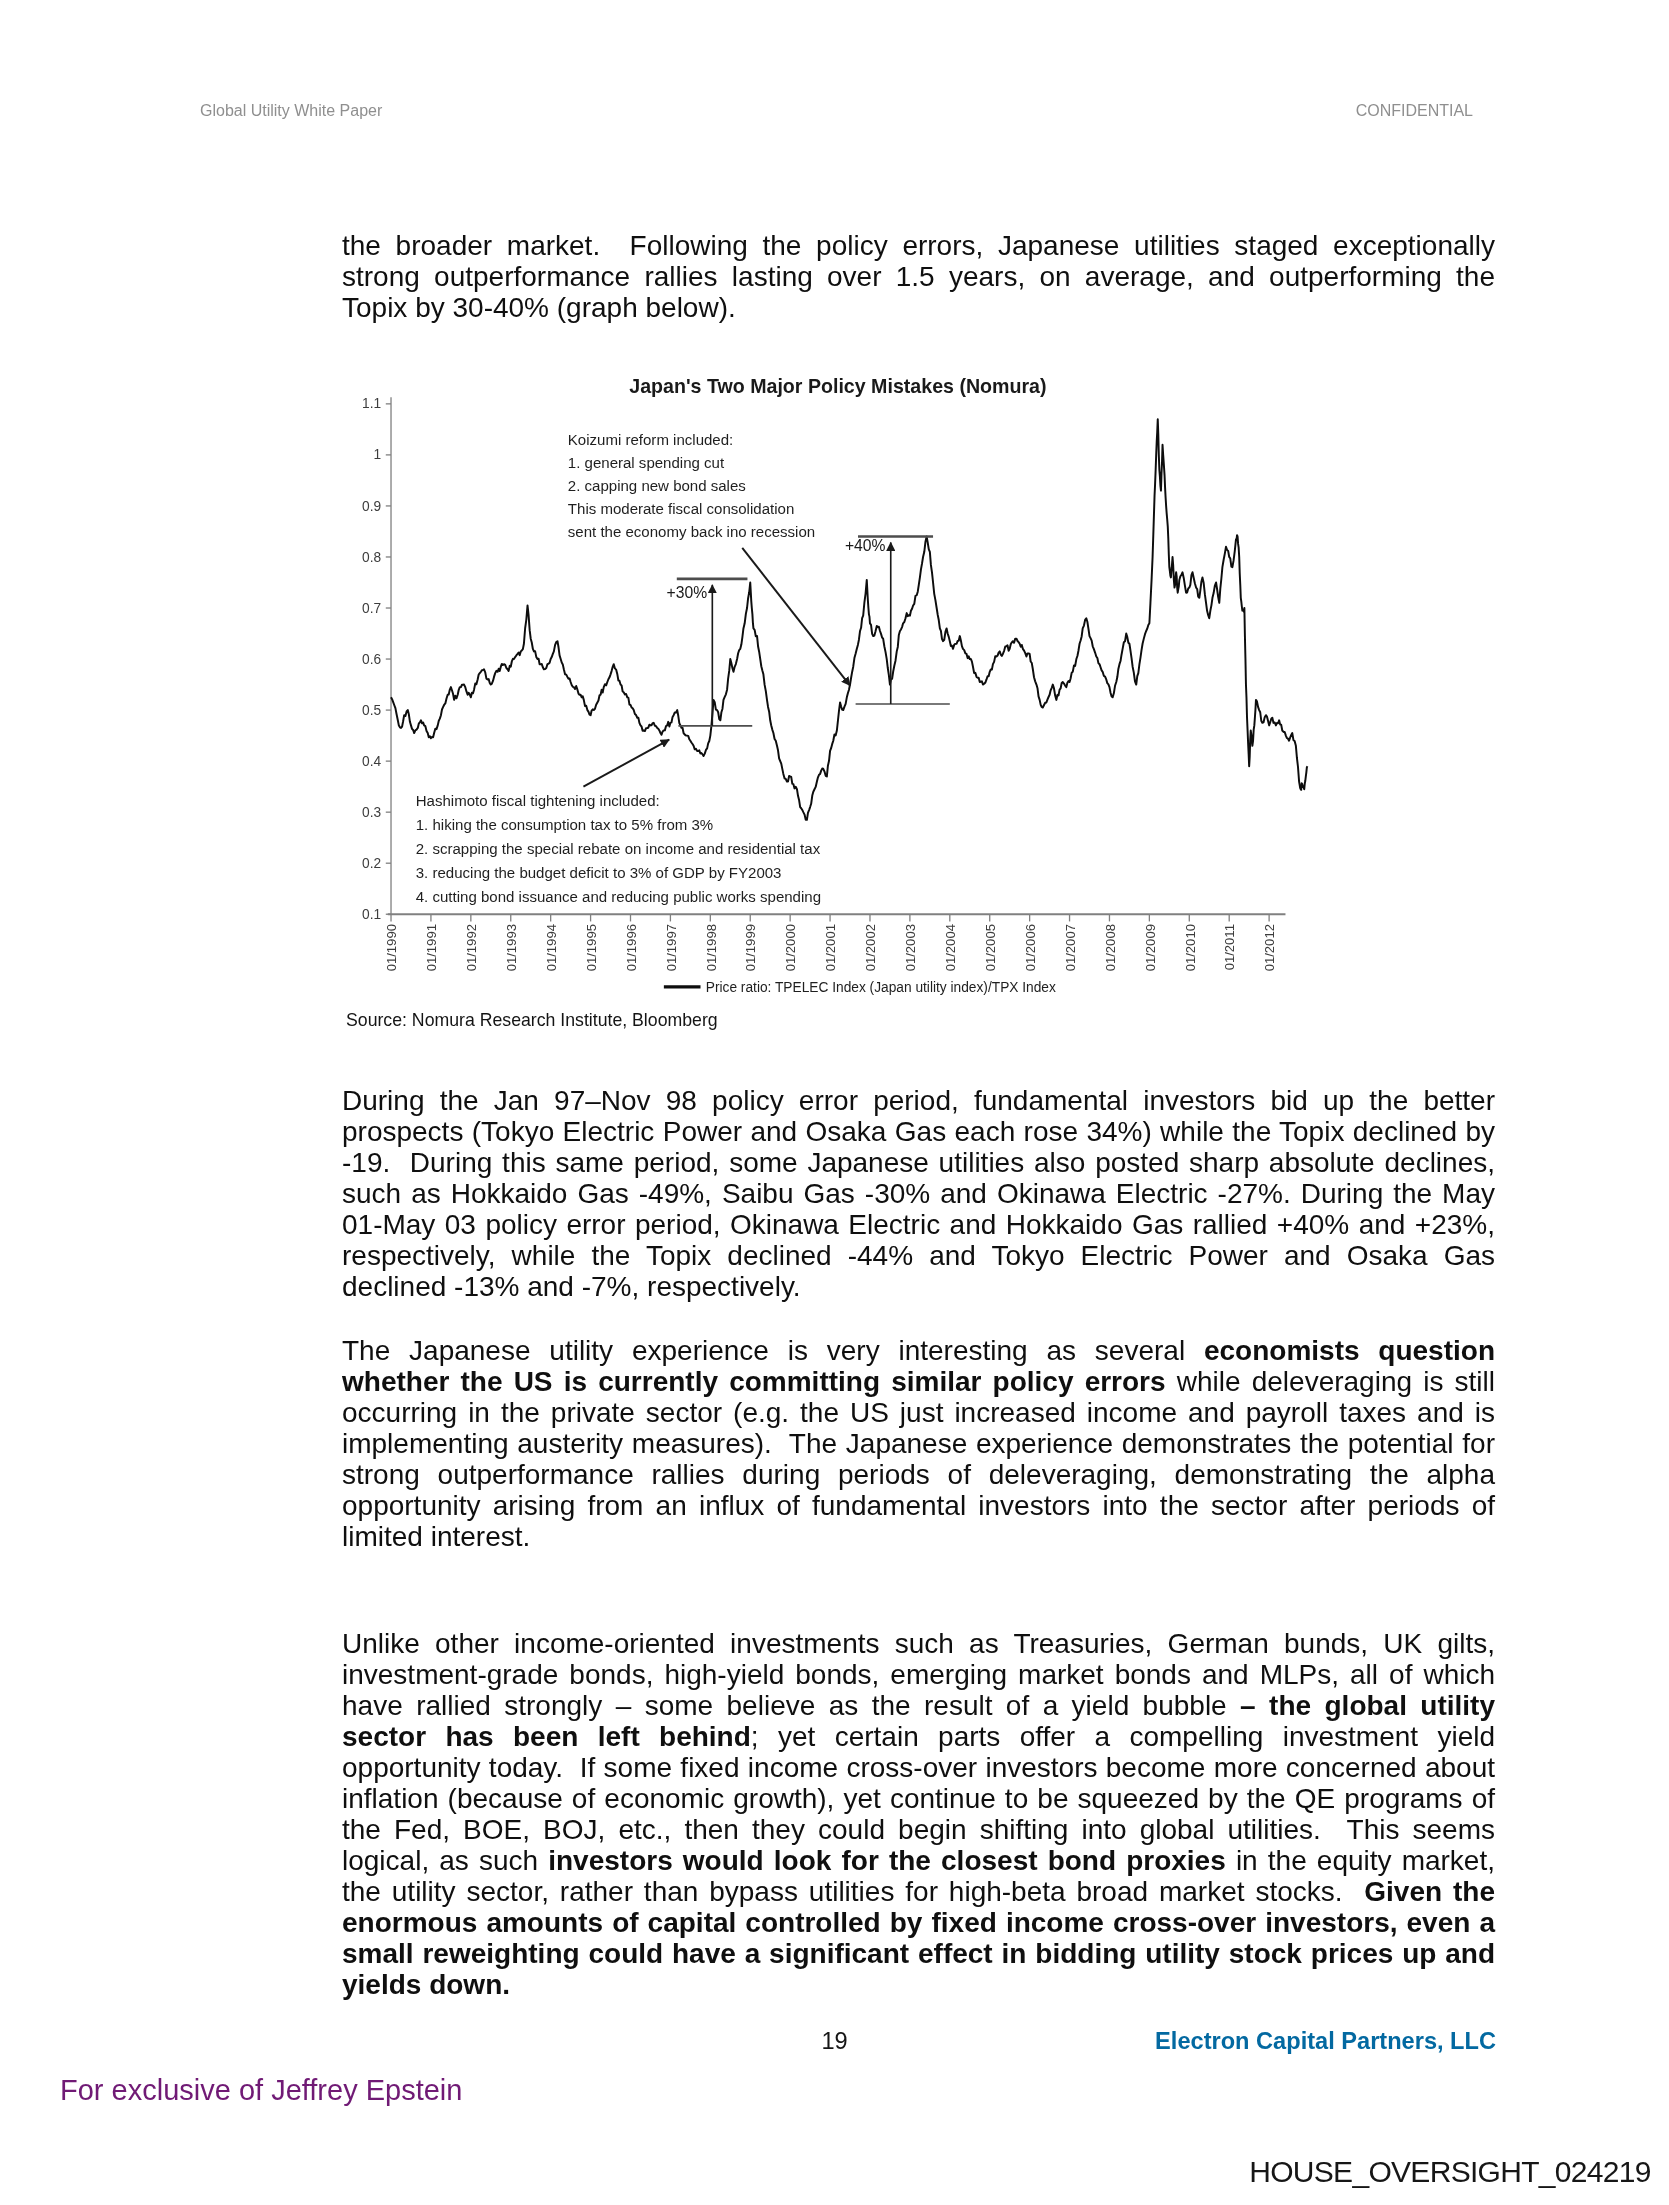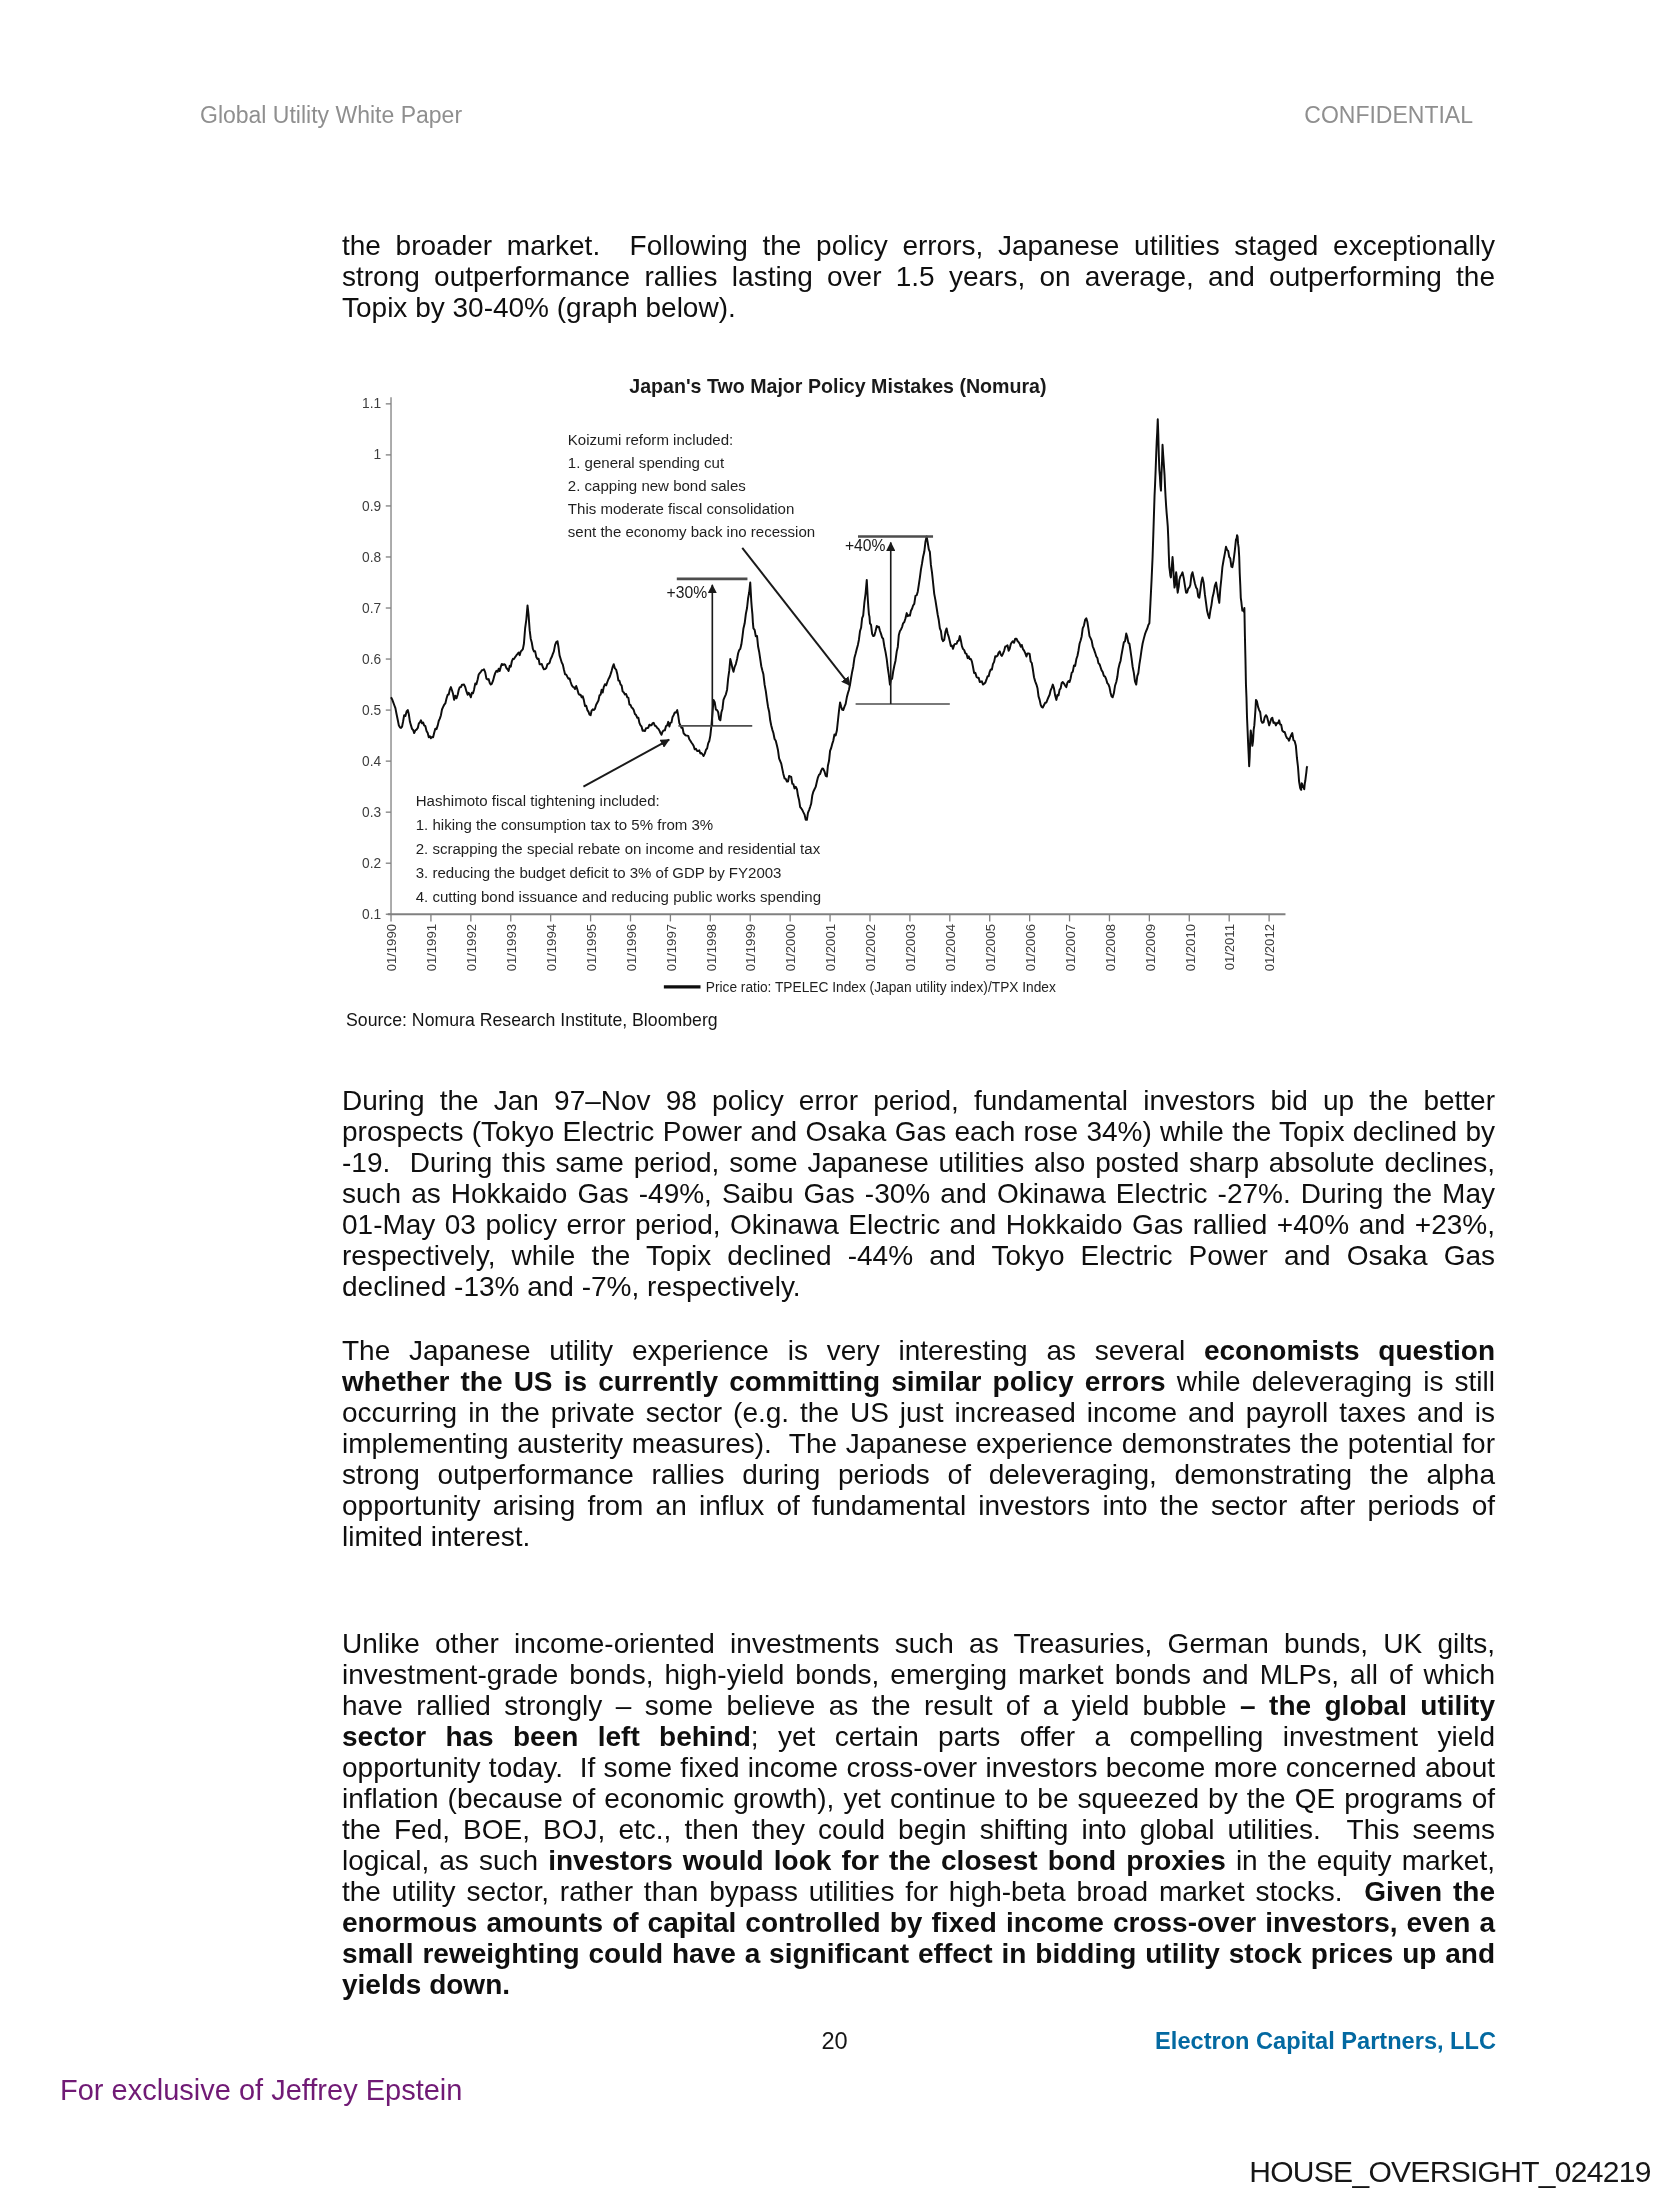--- a/index.html
+++ b/index.html
@@ -1,18 +1,18 @@
 <!DOCTYPE html>
 <html style="font-size:10.5px"><head>
 <meta charset="utf-8">
 <style>
   html,body{margin:0;padding:0;background:#e8e8e8;}
   .page{position:relative;width:1669px;height:2205px;background:#ffffff;overflow:hidden;
         font-family:"Liberation Sans",sans-serif;color:#111;}
-  .hdr{position:absolute;top:102px;font-size:23px;color:#8f8f8f;}
+  .hdr{position:absolute;top:102px;font-size:16px;color:#8f8f8f;}
   .hdr-left{left:200px;}
   .hdr-right{right:196px;}
   .body-par{position:absolute;left:342px;width:1153px;font-size:28px;line-height:31px;
             text-align:justify;text-align-last:left;white-space:pre-wrap;color:#0f0f0f;}
   .body-par b{font-weight:700;}
   #p1{top:202px;}
   #p2{top:1057px;}
   #p3{top:1307px;}
   #p4{top:1600px;}
   .source{position:absolute;left:346px;top:1010px;font-size:17.7px;color:#141414;}
@@ -143,19 +143,19 @@
   </figure>
 
   <div class="source">Source: Nomura Research Institute, Bloomberg</div>
 
   <p class="body-par" id="p2">During the Jan 97–Nov 98 policy error period, fundamental investors bid up the better prospects (Tokyo Electric Power and Osaka Gas each rose 34%) while the Topix declined by -19.  During this same period, some Japanese utilities also posted sharp absolute declines, such as Hokkaido Gas -49%, Saibu Gas -30% and Okinawa Electric -27%. During the May 01-May 03 policy error period, Okinawa Electric and Hokkaido Gas rallied +40% and +23%, respectively, while the Topix declined -44% and Tokyo Electric Power and Osaka Gas declined -13% and -7%, respectively.</p>
   <p class="body-par" id="p3">The Japanese utility experience is very interesting as several <b>economists question whether the US is currently committing similar policy errors</b> while deleveraging is still occurring in the private sector (e.g. the US just increased income and payroll taxes and is implementing austerity measures).  The Japanese experience demonstrates the potential for strong outperformance rallies during periods of deleveraging, demonstrating the alpha opportunity arising from an influx of fundamental investors into the sector after periods of limited interest.</p>
 
 
   <p class="body-par" id="p4">Unlike other income-oriented investments such as Treasuries, German bunds, UK gilts, investment-grade bonds, high-yield bonds, emerging market bonds and MLPs, all of which have rallied strongly – some believe as the result of a yield bubble <b>– the global utility sector has been left behind</b>; yet certain parts offer a compelling investment yield opportunity today.  If some fixed income cross-over investors become more concerned about inflation (because of economic growth), yet continue to be squeezed by the QE programs of the Fed, BOE, BOJ, etc., then they could begin shifting into global utilities.  This seems logical, as such <b>investors would look for the closest bond proxies</b> in the equity market, the utility sector, rather than bypass utilities for high-beta broad market stocks.  <b>Given the enormous amounts of capital controlled by fixed income cross-over investors, even a small reweighting could have a significant effect in bidding utility stock prices up and yields down.</b></p>
 
-  <div class="footer-page">20</div>
+  <div class="footer-page">19</div>
   <div class="footer-company">Electron Capital Partners, LLC</div>
 
   <div class="watermark">For exclusive of Jeffrey Epstein</div>
   <div class="stamp">HOUSE_OVERSIGHT_024219</div>
 </div>
 
 
 </body></html>

